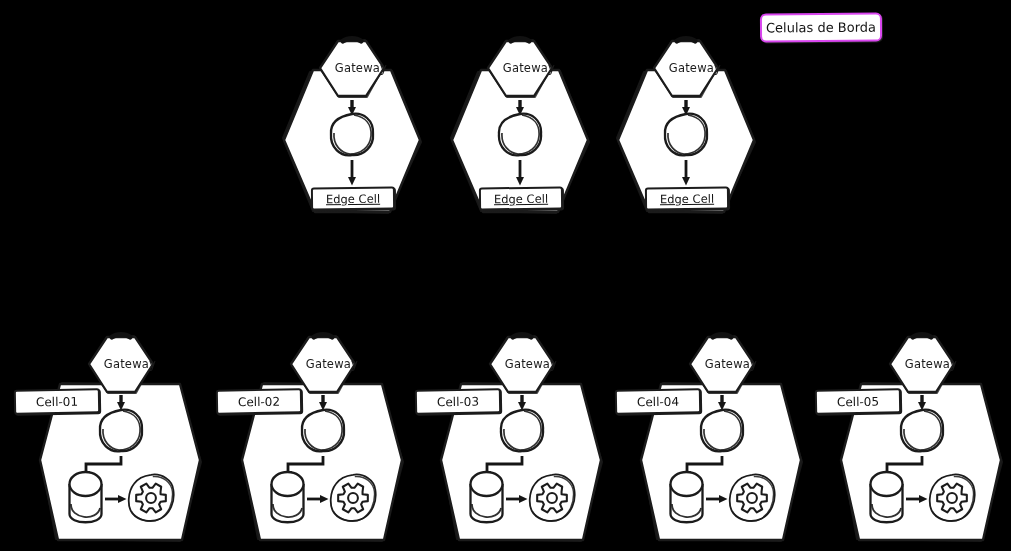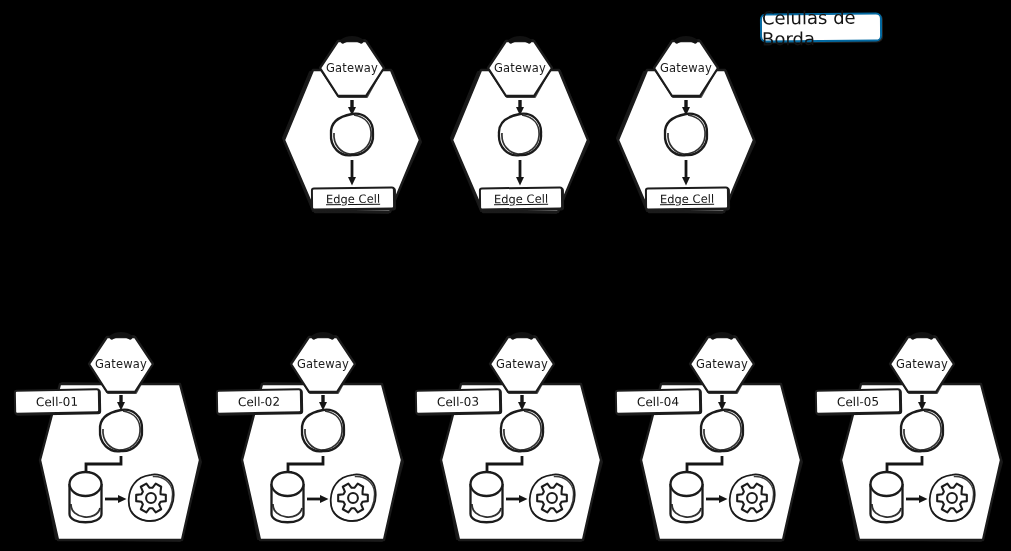--- a/index.html
+++ b/index.html
@@ -3,32 +3,32 @@
 <meta charset="utf-8">
 <style>
   html,body{margin:0;padding:0;background:#000;}
   .canvas{position:relative;width:1011px;height:551px;background:#000;overflow:hidden;
           font-family:"DejaVu Sans",sans-serif;}
   svg{overflow:visible;display:block;}
   .cellwrap{position:absolute;}
   .topcell svg, .botcell svg{position:absolute;left:0;top:0;}
   .topcell{width:140px;height:178px;top:36px;}
   .botcell{width:164px;height:214px;top:332px;}
-  .gwlbl{position:absolute;top:24px;width:70px;height:16px;text-align:center;
+  .gwlbl{position:absolute;top:24px;width:70px;height:16px;text-align:right;
          font-size:11.5px;letter-spacing:.2px;color:#1b1b1b;line-height:16px;}
   .topcell .gwlbl{left:35px;}
   .botcell .gwlbl{left:48px;}
   .boxlbl{position:absolute;background:#fff;border:2px solid #1c1c1c;border-radius:3px;
           color:#141414;display:flex;align-items:center;justify-content:center;
           box-shadow:1px 1px 0 #1c1c1c;}
   .edgelbl{left:29px;top:151px;width:80px;height:19px;font-size:11.5px;transform:rotate(-.6deg);text-decoration:underline;}
   .namelbl{left:-24px;top:57px;width:82px;height:21px;font-size:12px;transform:rotate(-1deg);}
   .note{position:absolute;left:760px;top:13px;width:118px;height:25px;background:#fff;
-        border:2px solid #0369a1;border-radius:6px;color:#141414;display:flex;align-items:center;
-        justify-content:center;font-size:18px;transform:rotate(-.4deg);box-shadow:1px 1px 0 #222;}
+        border:2px solid #d946ef;border-radius:6px;color:#141414;display:flex;align-items:center;
+        justify-content:center;font-size:13px;transform:rotate(-.4deg);box-shadow:1px 1px 0 #222;}
   .arr{fill:none;stroke:#151515;stroke-width:2.8;marker-end:url(#ah);}
   .arrbold{stroke-width:3.4;}
 </style>
 </head>
 <body>
 
 <svg width="0" height="0" style="position:absolute" aria-hidden="true">
   <defs>
     <marker id="ah" markerUnits="userSpaceOnUse" markerWidth="10" markerHeight="9" refX="1" refY="4" orient="auto">
       <path d="M0,0 L8.5,4 L0,8 Z" fill="#151515"></path>

